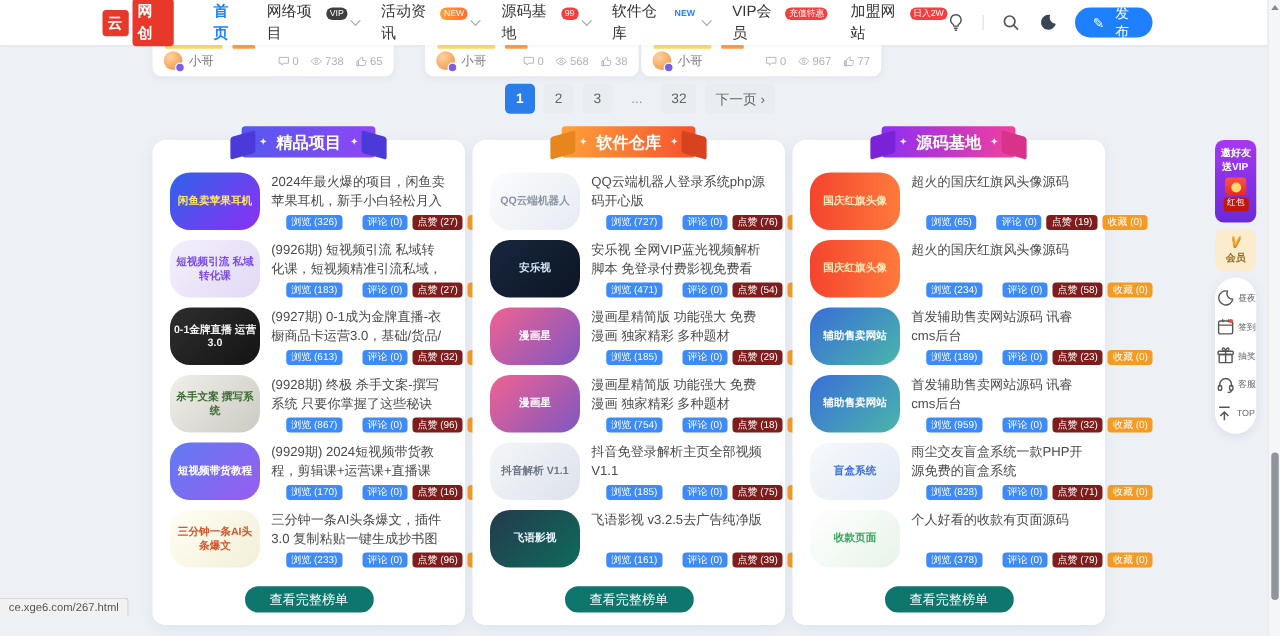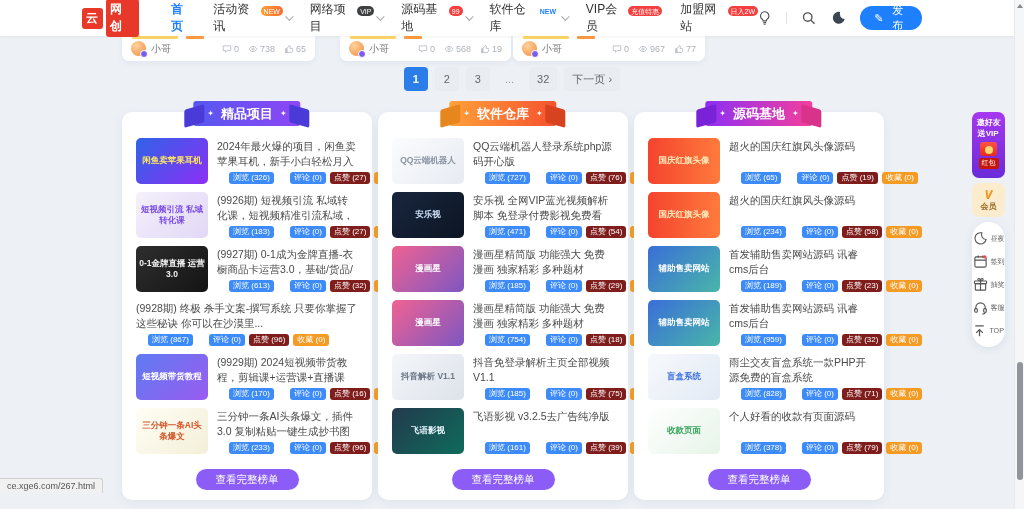--- a/index.html
+++ b/index.html
@@ -57,31 +57,31 @@
   .ribbon::after{right:-9px;transform:skewY(16deg);}
   .col-0 .ribbon{background:linear-gradient(95deg,#5558f0,#8f46f5);}
   .col-0 .ribbon::before,.col-0 .ribbon::after{background:#4a3bd8;}
   .col-1 .ribbon{background:linear-gradient(95deg,#ffa13a,#f5512e);}
   .col-1 .ribbon::before{background:#e8861e;}.col-1 .ribbon::after{background:#d8431f;}
   .col-2 .ribbon{background:linear-gradient(95deg,#8c2ff5,#f53f9b);}
   .col-2 .ribbon::before{background:#7a22d8;}.col-2 .ribbon::after{background:#d8328a;}
   .sparkle{font-size:8px;opacity:.95;}
   .list{padding:26px 14px 0;}
   .row{display:flex;gap:9px;margin-bottom:8px;cursor:pointer;}
-  .thumb{width:72px;height:46px;border-radius:5px;flex:none;display:flex;align-items:center;justify-content:center;text-align:center;overflow:hidden;padding:3px;box-sizing:border-box;}
+  .thumb{width:72px;height:46px;border-radius:16px;flex:none;display:flex;align-items:center;justify-content:center;text-align:center;overflow:hidden;padding:3px;box-sizing:border-box;}
   .thumb-label{font-size:8.5px;font-weight:700;line-height:1.35;}
   .row-content{flex:1;min-width:0;padding-top:1px;}
   .row-title{font-size:10.5px;color:#4a4a4a;line-height:1.4;height:29px;overflow:hidden;}
   .badges{display:flex;gap:4px;margin-top:4px;}
   .badge{font-size:8px;color:#fff;border-radius:3px;padding:2px 4px;white-space:nowrap;line-height:1;}
   .badge.views,.badge.comments{background:#3d8bf8;margin-left:12px;}
   .badge.likes{background:#7f1d1d;}
   .badge.favs{background:#f59a23;}
   .col-footer{position:absolute;bottom:10px;left:0;width:100%;text-align:center;}
-  .footer-btn{background:#8b5cf6;color:#fff;border:none;border-radius:11px;height:21px;padding:0 20px;font-size:10.5px;cursor:pointer;font-family:inherit;}
+  .footer-btn{background:#0f766e;color:#fff;border:none;border-radius:11px;height:21px;padding:0 20px;font-size:10.5px;cursor:pointer;font-family:inherit;}
 
   
   .invite{position:absolute;left:972px;top:112px;width:33px;height:66px;border-radius:7px;background:linear-gradient(180deg,#a638f0,#6a2bd8);color:#fff;display:flex;flex-direction:column;align-items:center;padding-top:5px;box-sizing:border-box;cursor:pointer;}
   .invite-line{font-size:8.5px;font-weight:700;line-height:1.3;transform:scale(.95);white-space:nowrap;}
   .envelope{margin-top:3px;width:17px;height:14px;background:linear-gradient(180deg,#ff5441,#e8281e);border-radius:3px;position:relative;}
   .envelope::after{content:"";position:absolute;left:4.5px;top:3.5px;width:8px;height:8px;border-radius:50%;background:#ffd873;}
   .invite-tag{margin-top:2px;font-size:7px;background:#c4170c;border-radius:2px;padding:0 3px;line-height:1.5;}
   .vip-entry{position:absolute;left:972px;top:183px;width:33px;height:34px;border-radius:7px;background:#fbeccd;display:flex;flex-direction:column;align-items:center;justify-content:center;gap:1px;cursor:pointer;}
   .vip-v{font-size:11px;font-weight:900;color:#f59a23;font-style:italic;text-shadow:0 1px 0 #d98b0e;line-height:1;}
   .vip-label{font-size:8px;color:#9a6b25;font-weight:700;}
@@ -105,27 +105,27 @@
   <header>
     <div class="logo">
       <span class="logo-block">云</span>
       <span class="logo-block">网创</span>
     </div>
     <nav id="mainNav">
         <a class="nav-item active">
           <span class="nav-label">首页</span>
         </a>
         <a class="nav-item">
-          <span class="nav-label">活动资讯</span>
-          <span class="nav-badge b-orange">NEW</span>
+          <span class="nav-label">网络项目</span>
+          <span class="nav-badge b-dark">VIP</span>
           <span class="chev"></span>
         </a>
         <a class="nav-item">
-          <span class="nav-label">网络项目</span>
-          <span class="nav-badge b-dark">VIP</span>
+          <span class="nav-label">活动资讯</span>
+          <span class="nav-badge b-orange">NEW</span>
           <span class="chev"></span>
         </a>
         <a class="nav-item">
           <span class="nav-label">源码基地</span>
           <span class="nav-badge b-red-dot">99</span>
           <span class="chev"></span>
         </a>
         <a class="nav-item">
           <span class="nav-label">软件仓库</span>
           <span class="nav-badge b-blue-text">NEW</span>
@@ -222,21 +222,21 @@
               </svg>
             </span>
             <span class="sval">568</span>
           </span>
           <span class="stat">
             <span class="sicon">
               <svg viewBox="0 0 16 16" fill="none" stroke="currentColor" stroke-width="1.2">
                 <path d="M4.5 7.5V14H2.5V7.5zM4.5 13.5h7c.7 0 1.3-.5 1.5-1.2l1-3.8c.2-.8-.4-1.5-1.2-1.5H9.5l.6-3.2c.1-.8-.5-1.3-1.2-1.3-.4 0-.7.2-.9.5L4.5 7.5z"></path>
               </svg>
             </span>
-            <span class="sval">19</span>
+            <span class="sval">38</span>
           </span>
         </span>
       </div>
       <div class="top-card">
         <span class="strip s1"></span>
         <span class="strip s2"></span>
         <span class="avatar"></span>
         <span class="author">小哥</span>
         <span class="stats">
           <span class="stat">
@@ -321,20 +321,23 @@
               <div class="row-title">(9927期) 0-1成为金牌直播-衣橱商品卡运营3.0，基础/货品/场景/话术/数据/...</div>
               <div class="badges">
                 <span class="badge views">浏览 (613)</span>
                 <span class="badge comments">评论 (0)</span>
                 <span class="badge likes">点赞 (32)</span>
                 <span class="badge favs">收藏 (0)</span>
               </div>
             </div>
           </div>
           <div class="row">
+            <div class="thumb" style="background: linear-gradient(135deg, rgb(240, 239, 233), rgb(203, 203, 194));">
+              <span class="thumb-label" style="color: rgb(61, 107, 53);">杀手文案 撰写系统</span>
+            </div>
             <div class="row-content">
               <div class="row-title">(9928期) 终极 杀手文案-撰写系统 只要你掌握了这些秘诀 你可以在沙漠里...</div>
               <div class="badges">
                 <span class="badge views">浏览 (867)</span>
                 <span class="badge comments">评论 (0)</span>
                 <span class="badge likes">点赞 (96)</span>
                 <span class="badge favs">收藏 (0)</span>
               </div>
             </div>
           </div>

